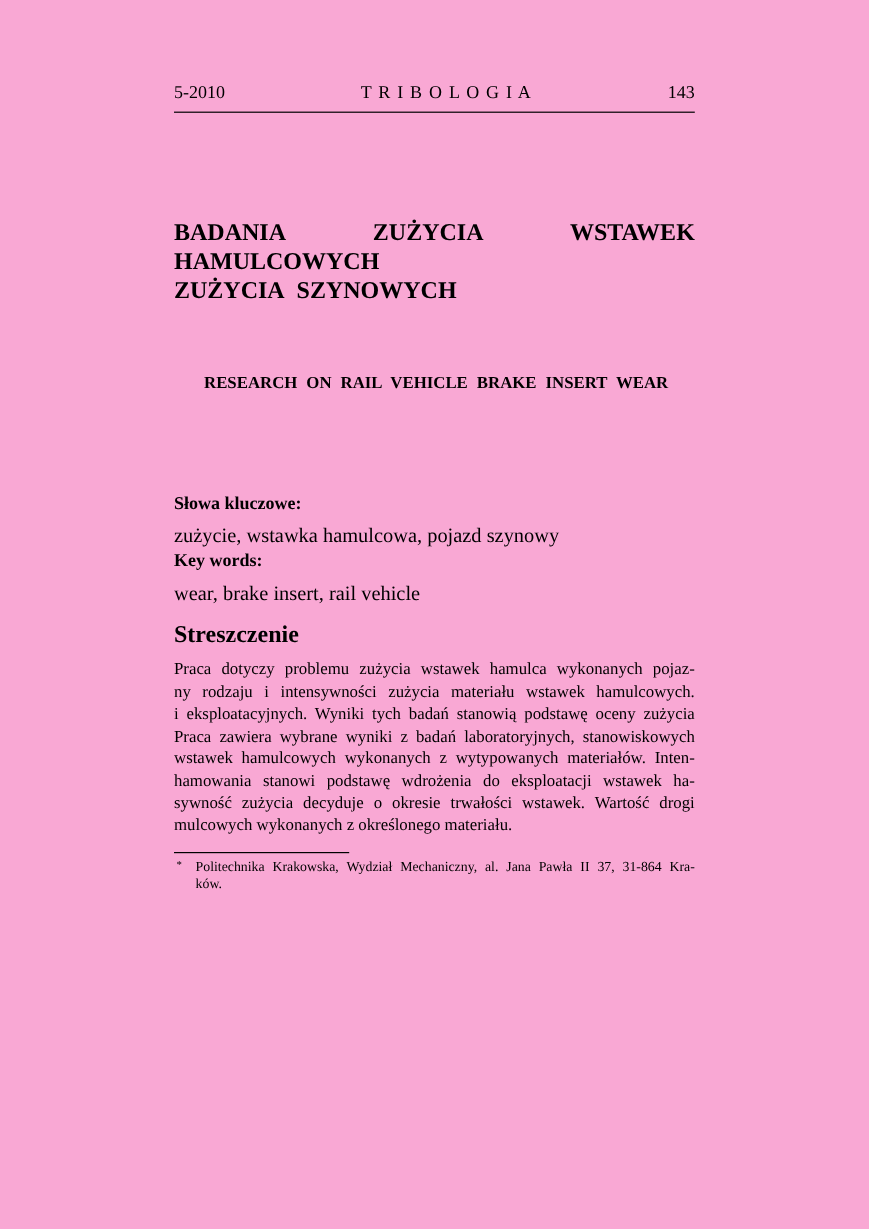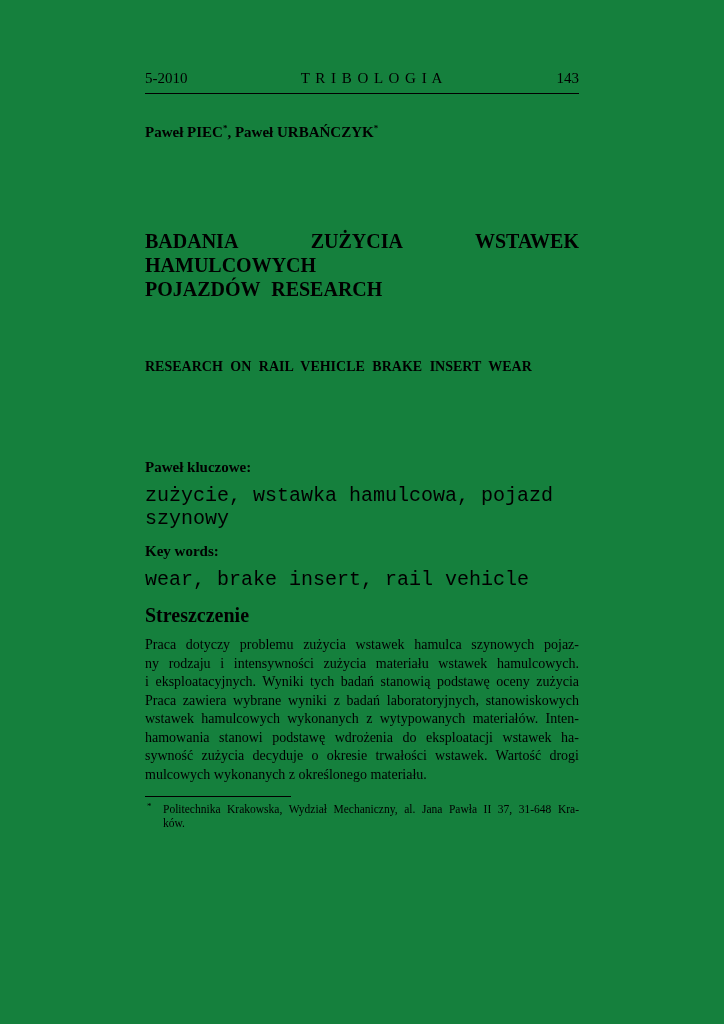--- a/index.html
+++ b/index.html
@@ -1,21 +1,21 @@
 <!DOCTYPE html>
 <html><head>
 <meta charset="utf-8">
 <style>
   * { margin: 0; padding: 0; box-sizing: border-box; }
   html, body { background: #ffffff; }
   .page {
     position: relative;
     width: 724px;
     height: 1024px;
-    background: #15803d;
+    background: #f9a8d4;
     color: #000000;
     font-family: "Liberation Serif", serif;
     overflow: hidden;
   }
   .content {
     position: absolute;
     left: 145px;
     top: 70px;
     width: 434px;
   }
@@ -40,31 +40,31 @@
     font-size: 20px;
     line-height: 24px;
     word-spacing: 6px;
   }
   .title-line1 { text-align: justify; text-align-last: justify; }
   .en-title {
     margin-top: 58px;
     font-weight: bold;
     font-size: 14px;
     word-spacing: 4px;
+    margin-left: 25px;
   }
   .kw-label {
     margin-top: 84px;
     font-weight: bold;
     font-size: 15px;
   }
-  .kw-label2 { margin-top: 13px; }
+  .kw-label2 { margin-top: 3px; }
   .kw-value {
     margin-top: 8px;
-    font-size: 20px;
-    font-family: Liberation Mono, monospace;
+    font-size: 17px;
   }
   .abstract-label {
     margin-top: 13px;
     font-weight: bold;
     font-size: 20px;
   }
   .abstract {
     margin-top: 9px;
     font-size: 14px;
     line-height: 18.5px;
@@ -95,50 +95,49 @@
 
 <div class="page">
   <div class="content">
 
     <div class="header-row">
       <span class="header-issue">5-2010</span>
       <span class="header-journal">T R I B O L O G I A</span>
       <span class="header-page">143</span>
     </div>
 
-    <div class="authors"><span>Paweł PIEC</span><sup>*</sup><span>, Paweł URBAŃCZYK</span><sup>*</sup></div>
 
     <div class="title">
       <div class="title-line1">BADANIA ZUŻYCIA WSTAWEK HAMULCOWYCH</div>
-      <div class="title-line2">POJAZDÓW RESEARCH</div>
+      <div class="title-line2">ZUŻYCIA SZYNOWYCH</div>
     </div>
 
     <div class="en-title">RESEARCH ON RAIL VEHICLE BRAKE INSERT WEAR</div>
 
-    <div class="kw-label">Paweł kluczowe:</div>
+    <div class="kw-label">Słowa kluczowe:</div>
     <div class="kw-value">zużycie, wstawka hamulcowa, pojazd szynowy</div>
 
     <div class="kw-label kw-label2">Key words:</div>
     <div class="kw-value">wear, brake insert, rail vehicle</div>
 
     <div class="abstract-label">Streszczenie</div>
 
     <div class="abstract">
-      <div class="just">Praca dotyczy problemu zużycia wstawek hamulca szynowych pojaz-</div>
+      <div class="just">Praca dotyczy problemu zużycia wstawek hamulca wykonanych pojaz-</div>
       <div class="just">ny rodzaju i intensywności zużycia materiału wstawek hamulcowych.</div>
       <div class="just">i eksploatacyjnych. Wyniki tych badań stanowią podstawę oceny zużycia</div>
       <div class="just">Praca zawiera wybrane wyniki z badań laboratoryjnych, stanowiskowych</div>
       <div class="just">wstawek hamulcowych wykonanych z wytypowanych materiałów. Inten-</div>
       <div class="just">hamowania stanowi podstawę wdrożenia do eksploatacji wstawek ha-</div>
       <div class="just">sywność zużycia decyduje o okresie trwałości wstawek. Wartość drogi</div>
       <div>mulcowych wykonanych z określonego materiału.</div>
     </div>
 
     <div class="fn-rule"></div>
 
     <div class="footnote">
       <span class="fn-marker">*</span>
-      <div class="fn-line1">Politechnika Krakowska, Wydział Mechaniczny, al. Jana Pawła II 37, 31-648 Kra-</div>
+      <div class="fn-line1">Politechnika Krakowska, Wydział Mechaniczny, al. Jana Pawła II 37, 31-864 Kra-</div>
       <div class="fn-line2">ków.</div>
     </div>
 
   </div>
 </div>
 
 </body></html>

